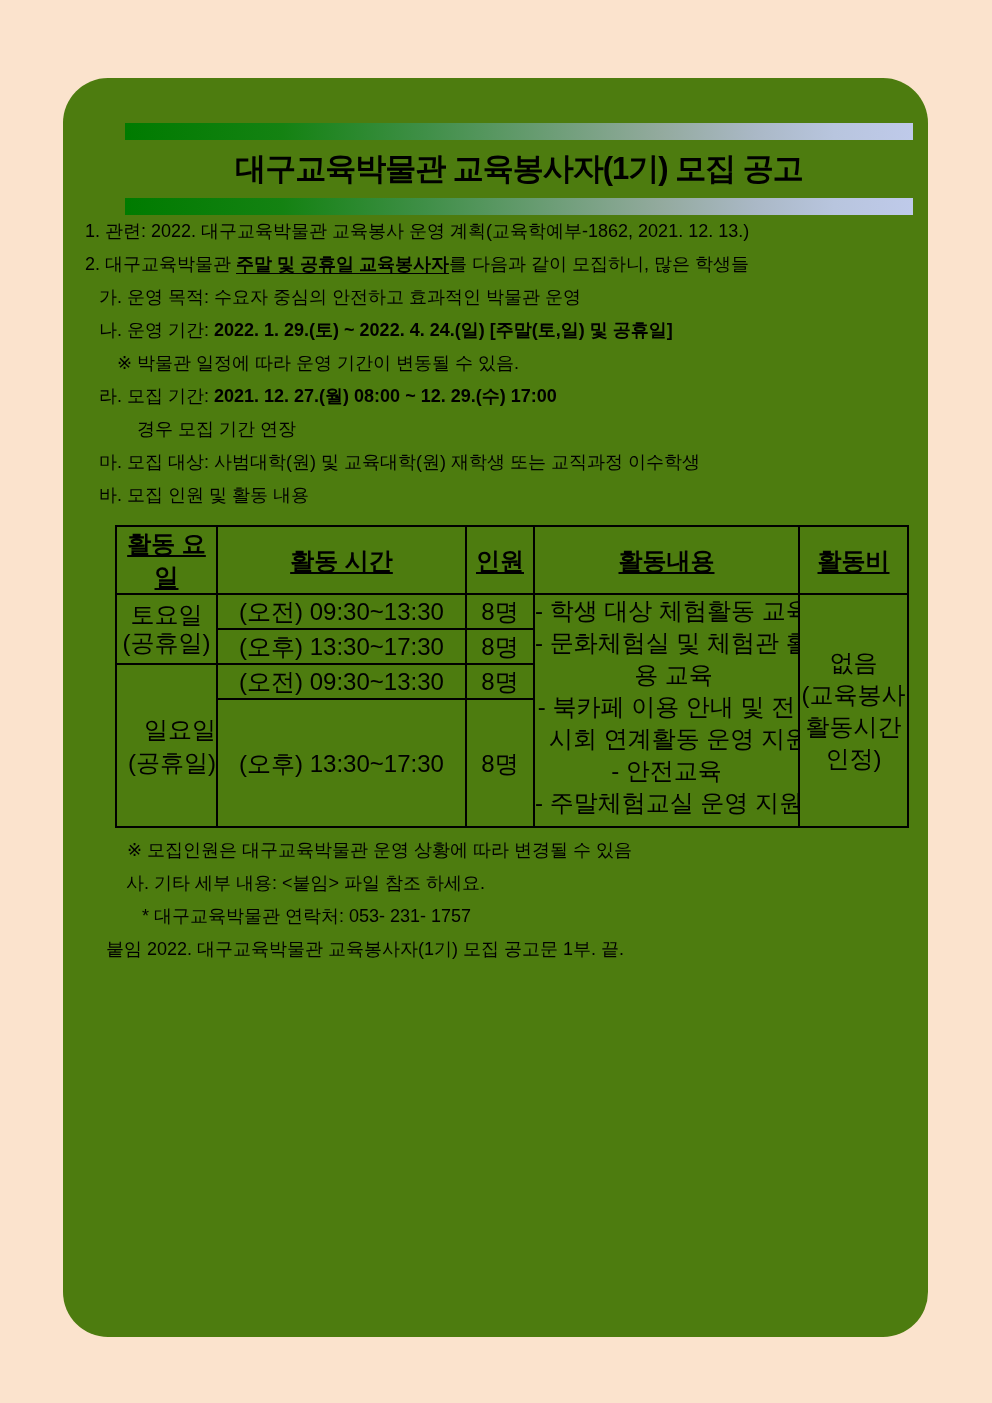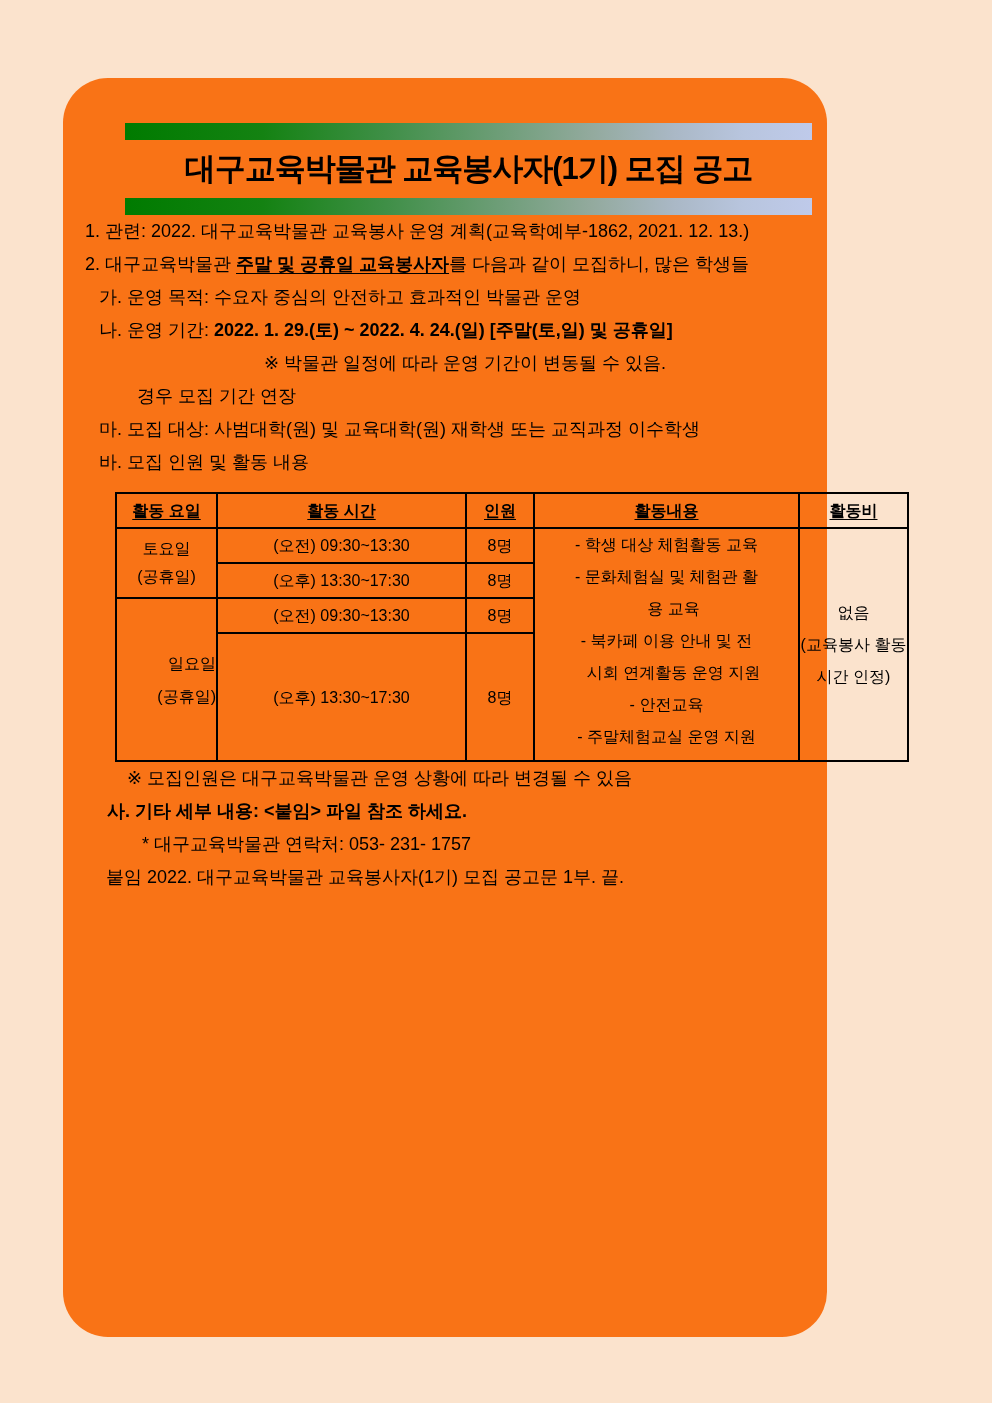--- a/index.html
+++ b/index.html
@@ -12,23 +12,23 @@
     position: relative;
     width: 992px;
     height: 1403px;
     background: #fbe3cd;
     overflow: hidden;
   }
   .sheet {
     position: absolute;
     left: 63px;
     top: 78px;
-    width: 764px;
+    width: 865px;
     height: 1259px;
-    background: #f97316;
+    background: #4d7c0f;
     border-radius: 45px;
   }
   
   .titleblock { margin: 45px 15px 0 62px; }
   .bar {
     height: 17px;
     background: linear-gradient(90deg,
       #007b00 0%, #148212 20%, #3f8f47 38%, #6f9e79 55%,
       #93aa9e 68%, #aab8c6 80%, #b8c5de 90%, #bfcaea 100%);
   }
@@ -40,40 +40,40 @@
     font-weight: 800;
     letter-spacing: -1px;
     white-space: nowrap;
   }
   
   .content { font-size: 18px; line-height: 33px; letter-spacing: 0px; }
   .content p { margin: 0; white-space: nowrap; }
   .l0  { padding-left: 22px; }  
   .l1  { padding-left: 37px; }  
   .l2  { padding-left: 36px; }  
-  .l2s { padding-left: 44px; font-weight: bold; }  
-  .l3  { padding-left: 40px; text-align: center; }  
+  .l2s { padding-left: 63px; }  
+  .l3  { padding-left: 54px; }  
   .l4  { padding-left: 74px; }  
   .l5  { padding-left: 79px; }  
   .l6  { padding-left: 64px; }  
   .mt-first { margin-top: 30px; }
   .mt-para  { margin-top: 34px; }
   .mt-note  { margin-top: 18px; }
   .mt-sa    { margin-top: 30px; }
   .mt-star  { margin-top: 29px; }
   .mt-att   { margin-top: 67px; padding-left: 43px; }
   .bold { font-weight: 700; text-align: right; }
   .bu   { font-weight: 700; text-decoration: underline; text-underline-offset: 3px; }
   
   table.recruit {
     border-collapse: collapse;
     table-layout: fixed;
-    margin: 13px 0 0 52px;
+    margin: 13px 0 6px 52px;
     width: 792px;
-    font-size: 16px;
+    font-size: 24px;
   }
   table.recruit th, table.recruit td {
     border: 2px solid #000;
     padding: 0;
     text-align: center;
     overflow: hidden;
   }
   table.recruit th {
     height: 26px;
     font-weight: 700;
@@ -117,20 +117,21 @@
       <p class="l0 mt-first">1. 관련: 2022. 대구교육박물관 교육봉사 운영 계획(교육학예부-1862, 2021. 12. 13.)</p>
 
       <p class="l0 mt-para"><span>2. 대구교육박물관 </span><span class="bu">주말 및 공휴일 교육봉사자</span><span>를 다음과 같이 모집하니, 많은 학생들</span></p>
 
       <p class="l2">가. 운영 목적: 수요자 중심의 안전하고 효과적인 박물관 운영</p>
 
       <p class="l2"><span>나. 운영 기간: </span><span class="bold">2022. 1. 29.(토) ~ 2022. 4. 24.(일) [주말(토,일) 및 공휴일]</span></p>
       <p class="l3">※ 박물관 일정에 따라 운영 기간이 변동될 수 있음.</p>
 
 
+      <p class="l2"><span>라. 모집 기간: </span><span class="bold">2021. 12. 27.(월) 08:00 ~ 12. 29.(수) 17:00</span></p>
       <p class="l4">경우 모집 기간 연장</p>
 
       <p class="l2">마. 모집 대상: 사범대학(원) 및 교육대학(원) 재학생 또는 교직과정 이수학생</p>
       <p class="l2">바. 모집 인원 및 활동 내용</p>
 
       <table class="recruit">
         <colgroup>
           <col style="width:101px">
           <col style="width:249px">
           <col style="width:68px">

